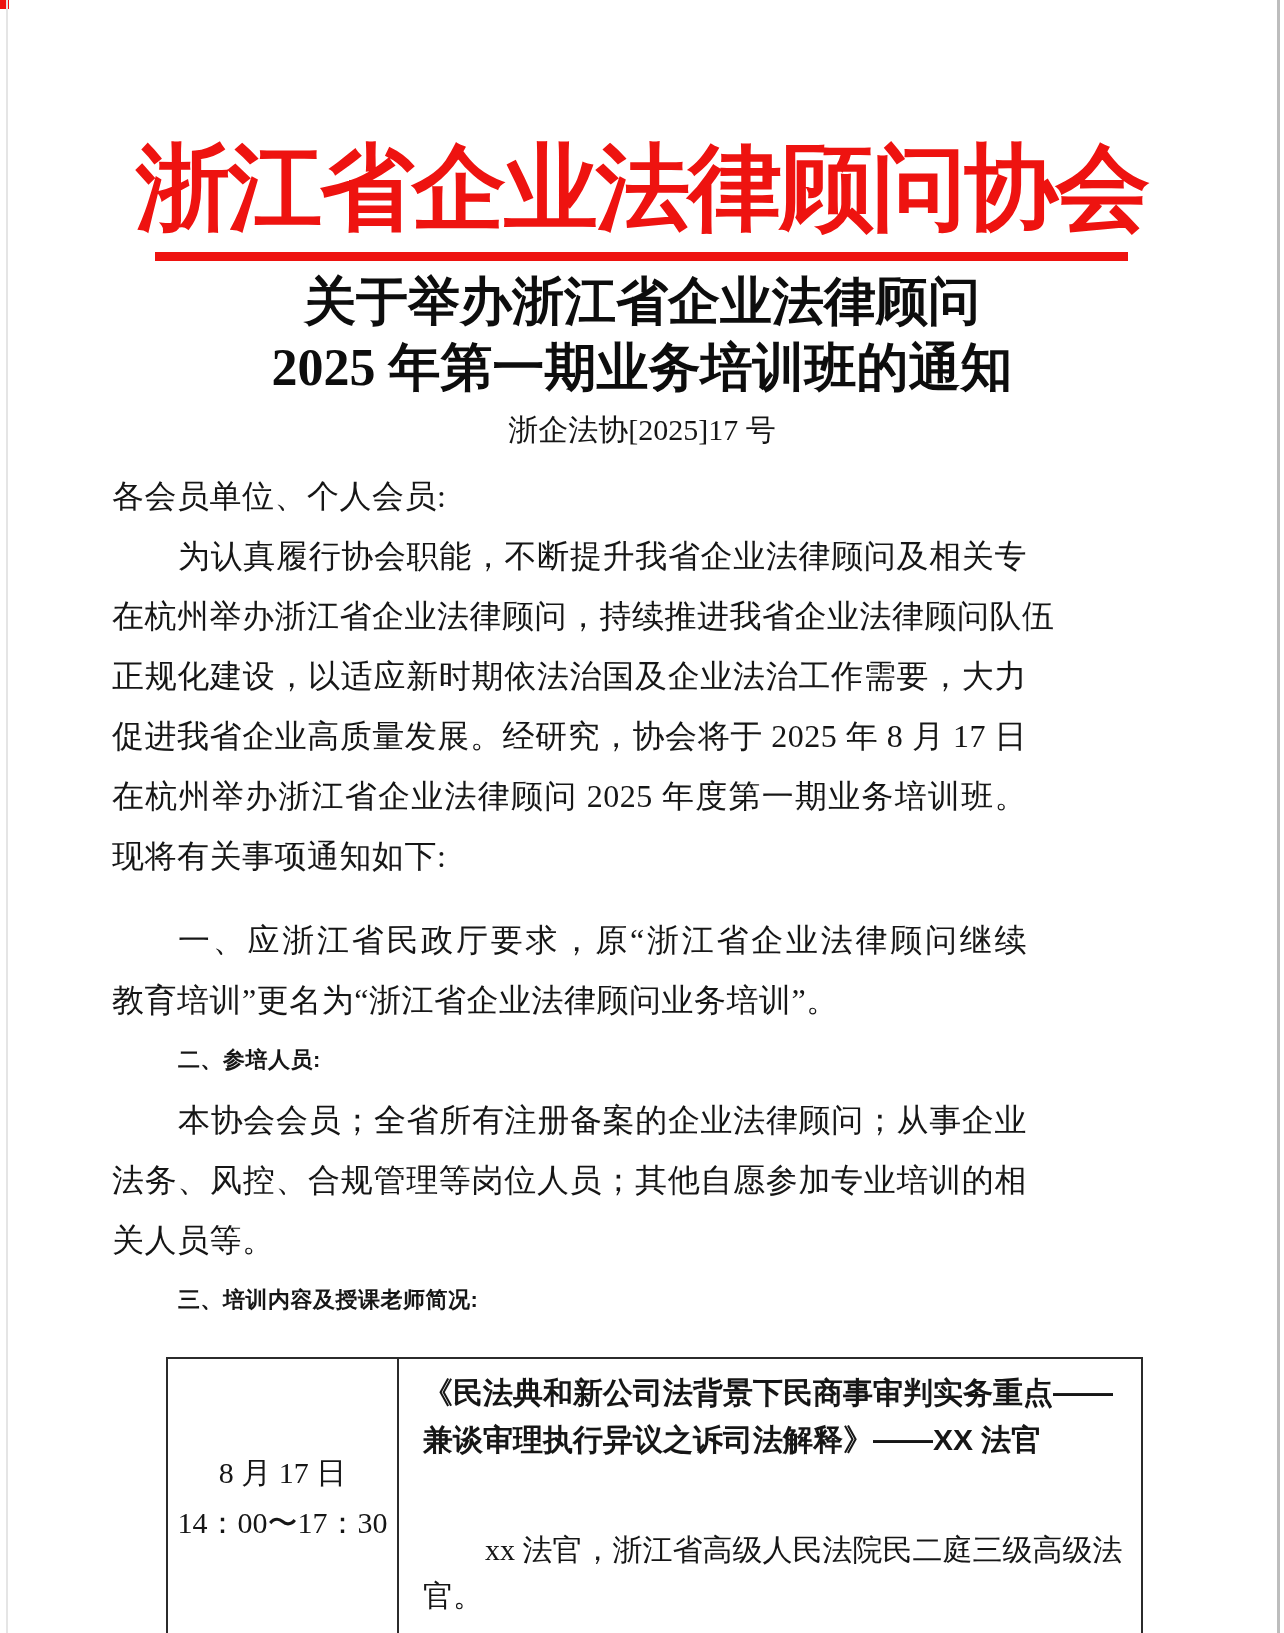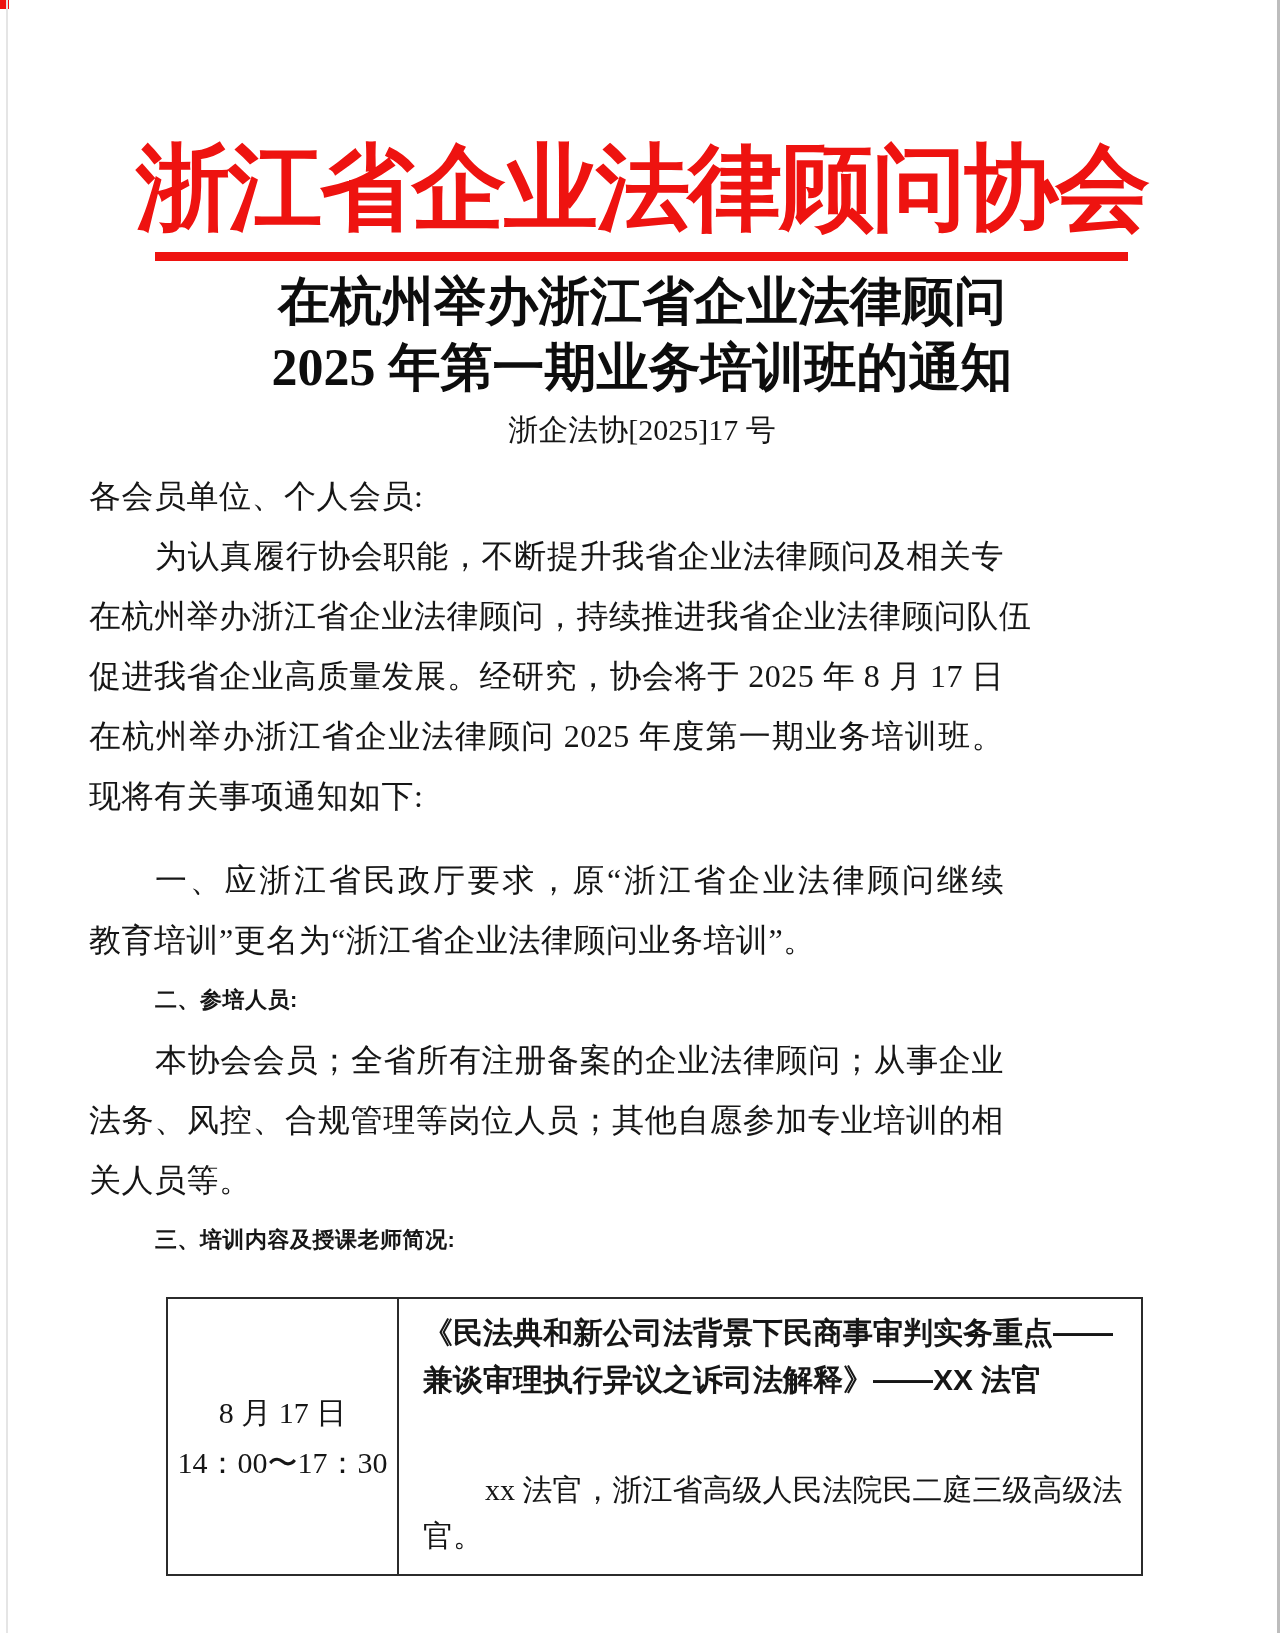--- a/index.html
+++ b/index.html
@@ -51,21 +51,21 @@
   }
   .notice-title .tline { display: block; white-space: nowrap; }
   .doc-number {
     margin-top: 10px;
     text-align: center;
     font-size: 30px;
     line-height: 38px;
   }
 
   .body-block {
-    margin: 17px 0 0 89px;
+    margin: 17px 0 0 112px;
     width: 915px;
     font-size: 32px;
     line-height: 60px;
     letter-spacing: 0.5px;
   }
   .bline { white-space: nowrap; }
   .bline.jf {
     text-align: justify;
     text-align-last: justify;
     text-justify: inter-character;
@@ -125,30 +125,31 @@
 
   <div class="corner-mark"></div>
   <div class="edge-line left"></div>
   <div class="edge-line right"></div>
 
   <div class="assoc-title">浙江省企业法律顾问协会</div>
 
   <div class="red-rule"></div>
 
   <div class="notice-title">
-    <span class="tline">在杭州举办浙江省企业法律顾问</span>
+    <span class="tline">关于举办浙江省企业法律顾问</span>
     <span class="tline">2025 年第一期业务培训班的通知</span>
   </div>
 
   <div class="doc-number">浙企法协[2025]17 号</div>
 
   <div class="body-block">
       <div class="bline">各会员单位、个人会员:</div>
       <div class="bline ind jf">为认真履行协会职能，不断提升我省企业法律顾问及相关专</div>
       <div class="bline jf">在杭州举办浙江省企业法律顾问，持续推进我省企业法律顾问队伍</div>
+      <div class="bline jf">正规化建设，以适应新时期依法治国及企业法治工作需要，大力</div>
       <div class="bline jf">促进我省企业高质量发展。经研究，协会将于 2025 年 8 月 17 日</div>
       <div class="bline jf">在杭州举办浙江省企业法律顾问 2025 年度第一期业务培训班。</div>
       <div class="bline">现将有关事项通知如下:</div>
       <div class="bline ind jf gap">一、应浙江省民政厅要求，原“浙江省企业法律顾问继续</div>
       <div class="bline">教育培训”更名为“浙江省企业法律顾问业务培训”。</div>
       <div class="bline ind hei">二、参培人员:</div>
       <div class="bline ind jf">本协会会员；全省所有注册备案的企业法律顾问；从事企业</div>
       <div class="bline jf">法务、风控、合规管理等岗位人员；其他自愿参加专业培训的相</div>
       <div class="bline">关人员等。</div>
       <div class="bline ind hei">三、培训内容及授课老师简况:</div>

